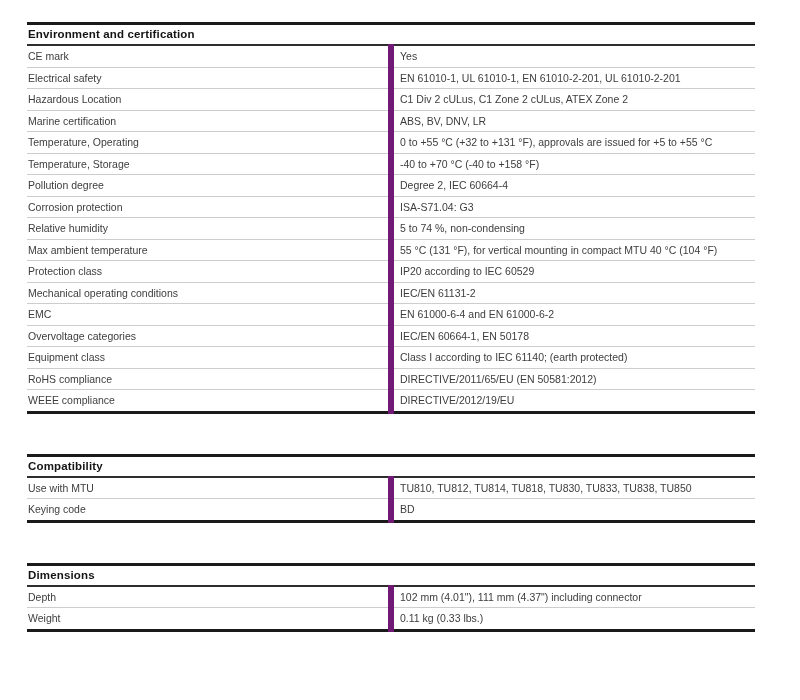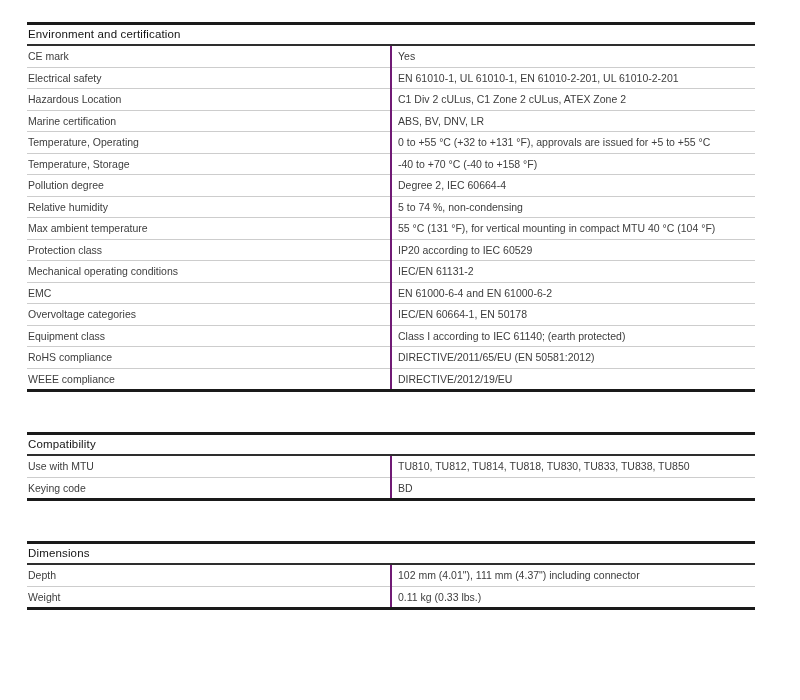--- a/index.html
+++ b/index.html
@@ -21,21 +21,21 @@
   .spec-section + .spec-section { margin-top: 40px; }
 
   table.spec-table {
     width: 728px;
     border-collapse: collapse;
     table-layout: fixed;
   }
   table.spec-table thead th {
     text-align: left;
     font-size: 11.5px;
-    font-weight: normal;
+    font-weight: bold;
     color: #141414;
     letter-spacing: 0.15px;
     border-top: 3px solid #1a1a1a;
     border-bottom: 2px solid #2e2e2e;
     padding: 3px 0 3px 1px;
     line-height: 13px;
   }
   table.spec-table tbody td {
     font-size: 10.5px;
     color: #3d3d3d;
@@ -43,21 +43,21 @@
     border-bottom: 1px solid #cdcdcd;
     padding: 4px 4px 4px 1px;
     vertical-align: middle;
     white-space: nowrap;
     overflow: hidden;
     margin-left: 24px;
   }
   table.spec-table col.c-param { width: 50%; }
   table.spec-table col.c-value { width: 50%; }
   table.spec-table tbody td.value-cell {
-    border-left: 2px solid #701a75;
+    border-left: 6px solid #701a75;
     padding-left: 6px;
   }
   table.spec-table tbody tr:last-child td {
     border-bottom: 3px solid #1a1a1a;
   }
 </style>
 </head>
 <body>
 
 <div class="page">
@@ -94,20 +94,24 @@
             <td class="param-cell">Temperature, Operating</td>
             <td class="value-cell">0 to +55 °C (+32 to +131 °F), approvals are issued for +5 to +55 °C</td>
           </tr>
           <tr>
             <td class="param-cell">Temperature, Storage</td>
             <td class="value-cell">-40 to +70 °C (-40 to +158 °F)</td>
           </tr>
           <tr>
             <td class="param-cell">Pollution degree</td>
             <td class="value-cell">Degree 2, IEC 60664-4</td>
+          </tr>
+          <tr>
+            <td class="param-cell">Corrosion protection</td>
+            <td class="value-cell">ISA-S71.04: G3</td>
           </tr>
           <tr>
             <td class="param-cell">Relative humidity</td>
             <td class="value-cell">5 to 74 %, non-condensing</td>
           </tr>
           <tr>
             <td class="param-cell">Max ambient temperature</td>
             <td class="value-cell">55 °C (131 °F), for vertical mounting in compact MTU 40 °C (104 °F)</td>
           </tr>
           <tr>

